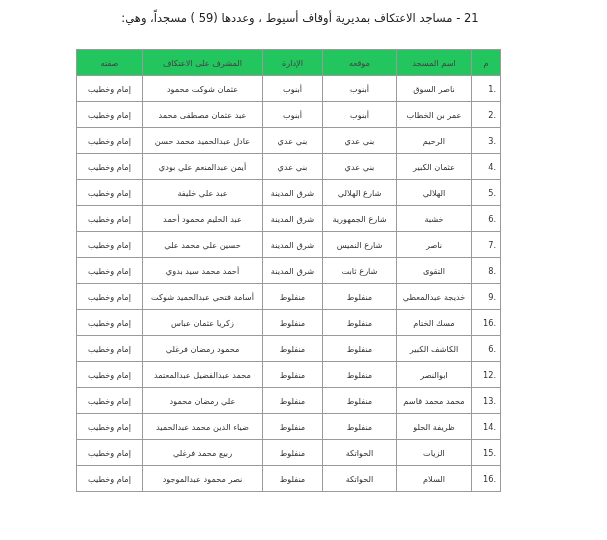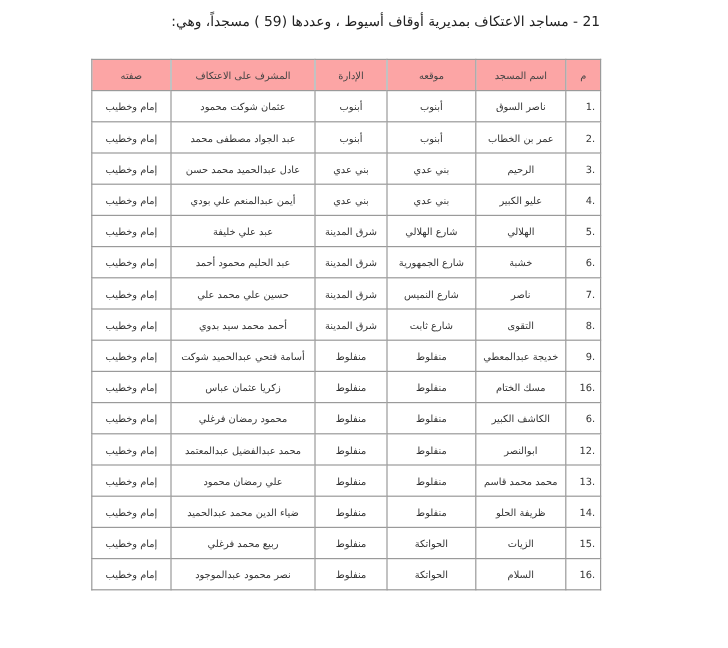--- a/index.html
+++ b/index.html
@@ -14,21 +14,21 @@
     overflow: hidden;
     font-family: "DejaVu Sans", sans-serif;
     color: #222;
   }
   .title {
     position: absolute;
     top: 11px;
     left: 100px;
     width: 400px;
     direction: rtl;
-    text-align: right;
+    text-align: center;
     font-size: 11.5px;
     color: #222;
     white-space: nowrap;
   }
   table.mosques {
     position: absolute;
     top: 49px;
     left: 76px;
     width: 424px;
     border-collapse: collapse;
@@ -41,21 +41,21 @@
     padding: 0 3px;
     font-size: 8.2px;
     text-align: center;
     vertical-align: middle;
     white-space: nowrap;
     overflow: hidden;
     color: #333;
     font-weight: normal;
   }
   table.mosques th {
-    background: #fca5a5;
+    background: #22c55e;
     color: #444;
   }
   table.mosques td.num {
     text-align: right;
     direction: ltr;
     padding-right: 4px;
   }
   col.c-num { width: 29px; }
   col.c-name { width: 75px; }
   col.c-loc { width: 74px; }
@@ -94,34 +94,34 @@
         <td>أبنوب</td>
         <td>أبنوب</td>
         <td>عثمان شوكت محمود</td>
         <td>إمام وخطيب</td>
       </tr>
       <tr>
         <td class="num">2.</td>
         <td>عمر بن الخطاب</td>
         <td>أبنوب</td>
         <td>أبنوب</td>
-        <td>عبد الجواد مصطفى محمد</td>
+        <td>عبد عثمان مصطفى محمد</td>
         <td>إمام وخطيب</td>
       </tr>
       <tr>
         <td class="num">3.</td>
         <td>الرحيم</td>
         <td>بني عدي</td>
         <td>بني عدي</td>
         <td>عادل عبدالحميد محمد حسن</td>
         <td>إمام وخطيب</td>
       </tr>
       <tr>
         <td class="num">4.</td>
-        <td>عليو الكبير</td>
+        <td>عثمان الكبير</td>
         <td>بني عدي</td>
         <td>بني عدي</td>
         <td>أيمن عبدالمنعم علي بودي</td>
         <td>إمام وخطيب</td>
       </tr>
       <tr>
         <td class="num">5.</td>
         <td>الهلالي</td>
         <td>شارع الهلالي</td>
         <td>شرق المدينة</td>

